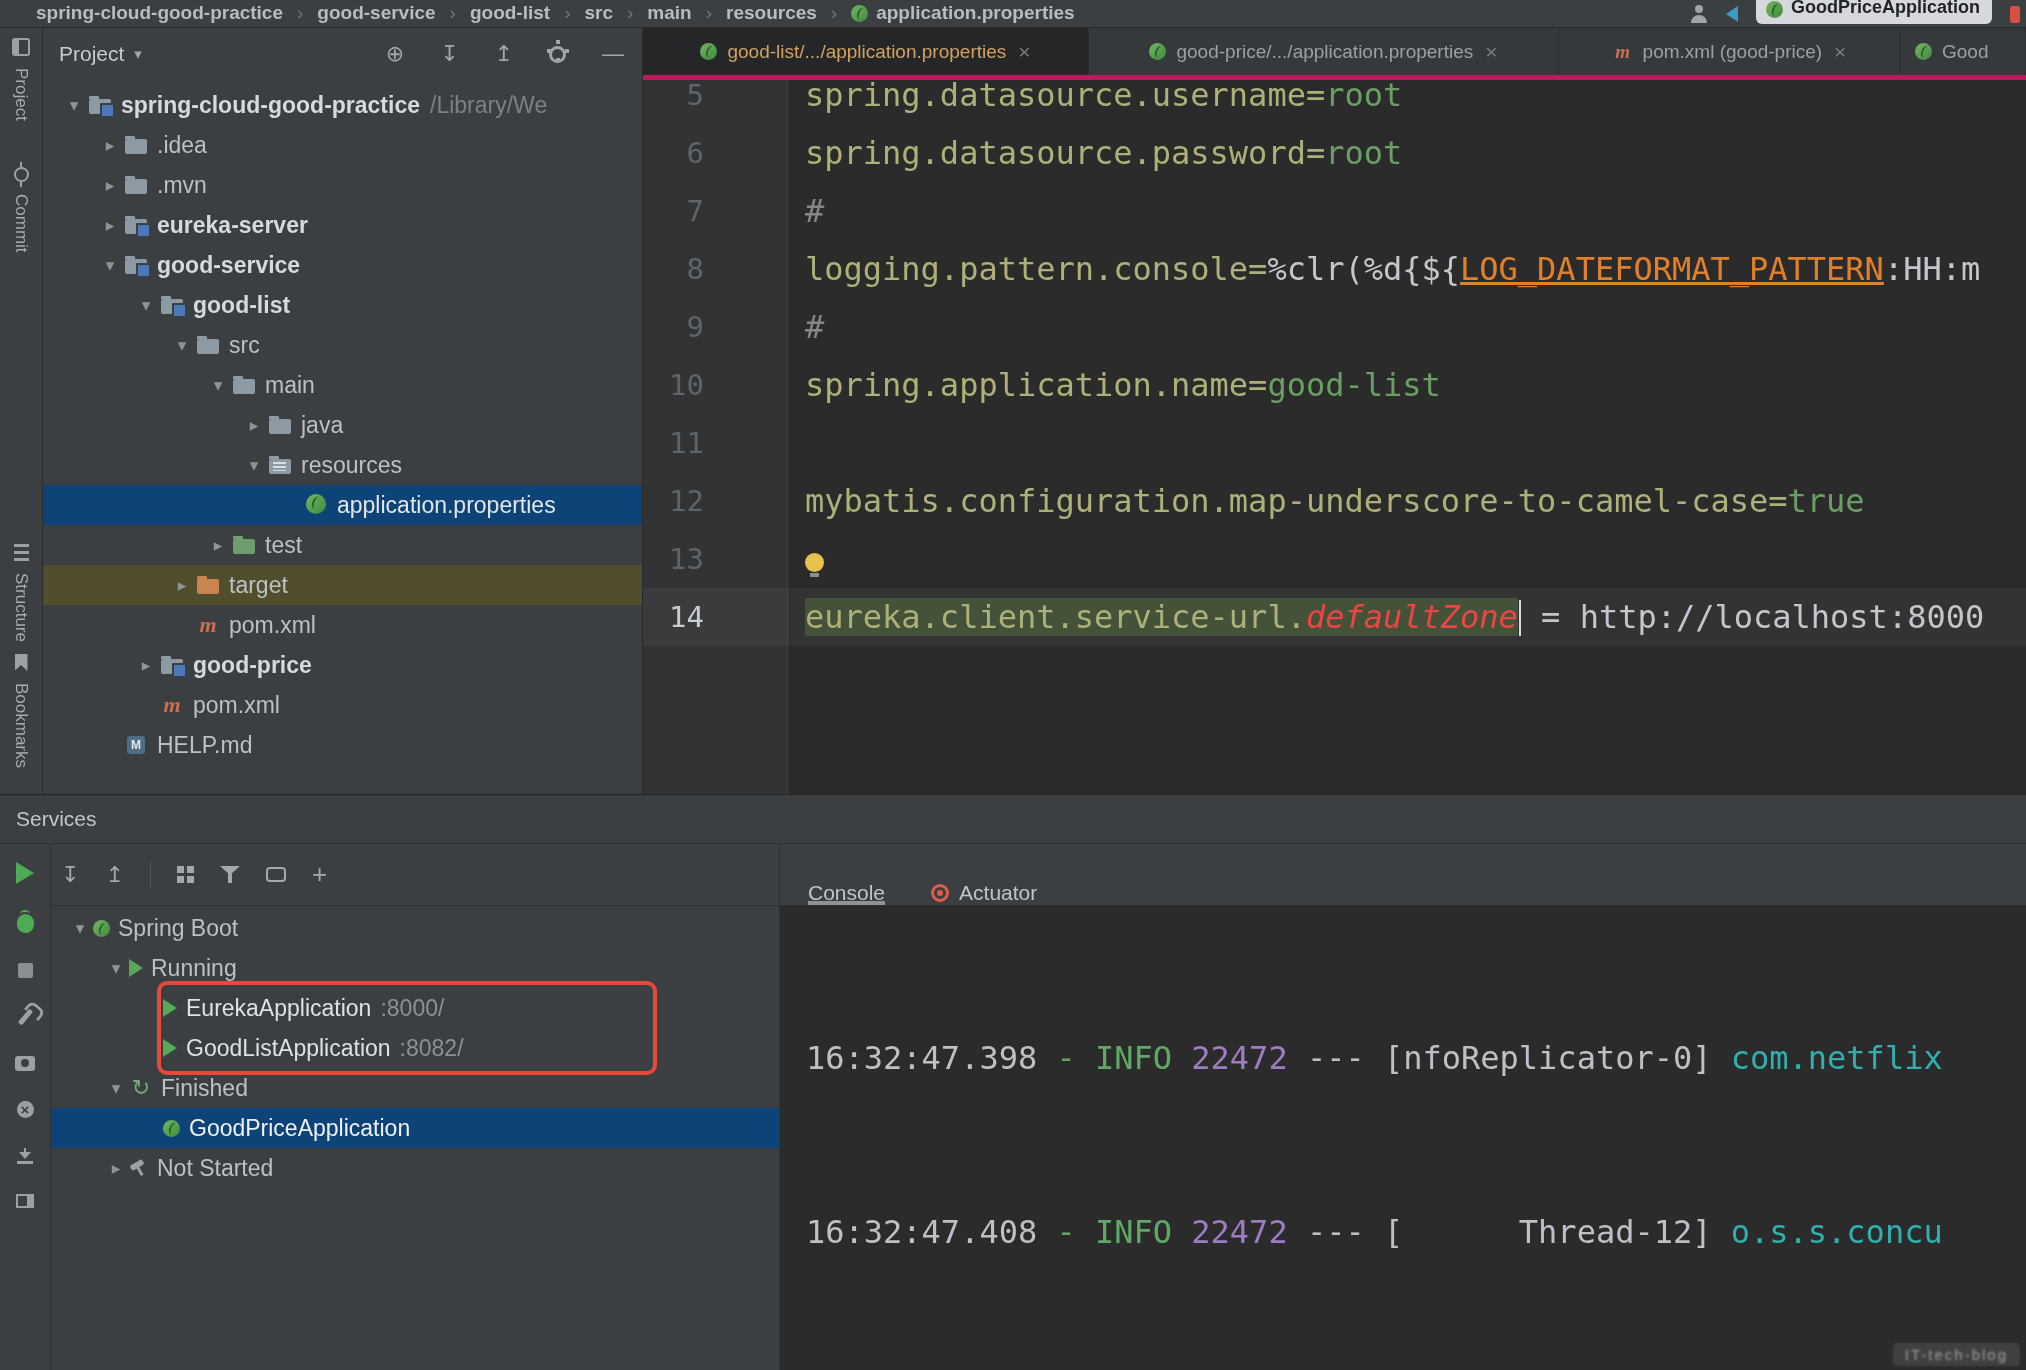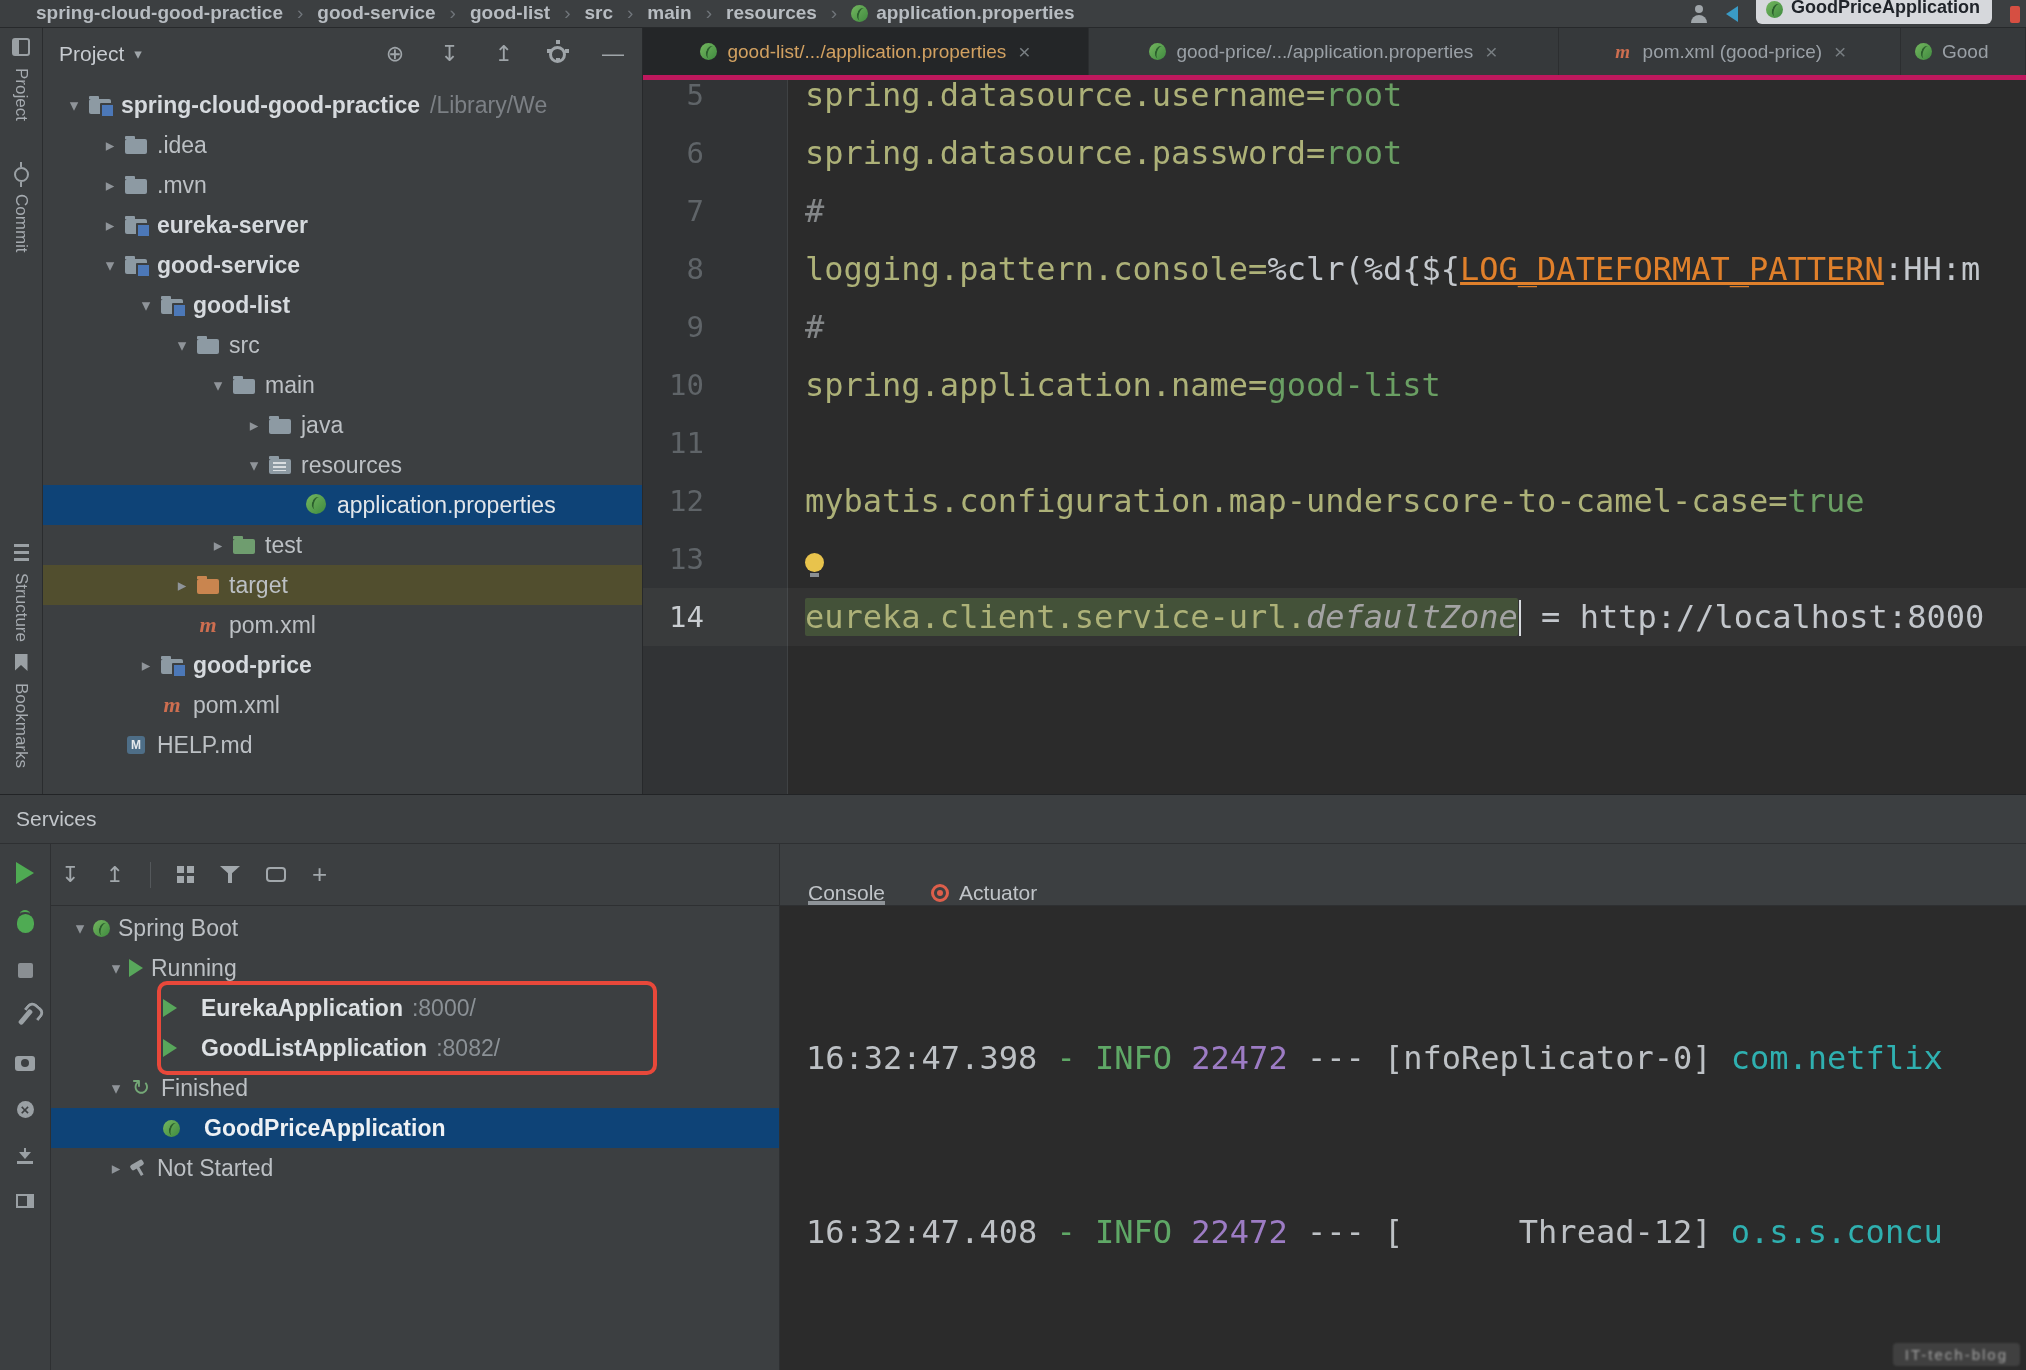--- a/index.html
+++ b/index.html
@@ -95,21 +95,21 @@
             font-family:"DejaVu Sans Mono","Liberation Mono",monospace; }
   .gutterbg { position:absolute; left:0; top:0; bottom:0; width:145px; background:#313335; border-right:1px solid #3f4244; }
   .codewrap { position:absolute; left:0; right:0; top:-14px; font-size:32px; line-height:58px; }
   .cl { display:flex; height:58px; white-space:pre; align-items:center; }
   .cl .ln { width:145px; flex:none; text-align:right; padding-right:84px; color:#5f6468; font-size:29px; }
   .cl .ct { padding-left:17px; }
   .caret-row { background:rgba(255,255,255,.04); }
   .caret-row .ln { color:#c9cdd1; }
   .tk-k { color:#adb178; } .tk-v { color:#6a9f63; } .tk-c { color:#848789; }
   .tk-p { color:#c3c7cc; } .tk-ref { color:#e0802b; text-decoration:underline; }
-  .tk-zone { color:#a3a3a3; font-style:italic; }
+  .tk-zone { color:#ef4444; font-style:italic; }
   .hl-key { background:rgba(96,134,68,.38); border-radius:2px; }
   .caret { display:inline-block; width:2px; height:36px; background:#d7dade; vertical-align:-8px; margin:0 1px; }
   .bulb { display:inline-block; width:19px; height:19px; border-radius:50%; background:#e8c34c; position:relative; vertical-align:-2px; }
   .bulb::after { content:""; position:absolute; left:5px; bottom:-5px; width:9px; height:4px; background:#8a8f93; }
 
   
   .services { height:576px; border-top:1px solid #222426; background:#3c3f41; display:flex; flex-direction:column; }
   .services-title { height:49px; flex:none; display:flex; align-items:center; padding-left:16px;
                     font-size:21px; color:#c2c6ca; border-bottom:1px solid #2e3032; }
   .services-body { flex:1; display:flex; min-height:0; }
@@ -145,21 +145,21 @@
   .funnel-ic { width:20px; height:18px; position:relative; }
   .funnel-ic::before { content:""; position:absolute; top:0; left:0; border-left:10px solid transparent;
                        border-right:10px solid transparent; border-top:9px solid #a2a8ac; }
   .funnel-ic::after { content:""; position:absolute; left:8px; top:7px; width:4px; height:10px; background:#a2a8ac; }
   .frame-ic { width:20px; height:15px; border:2px solid #a2a8ac; border-radius:4px; }
 
   .stree { flex:1; padding-top:2px; font-size:23px; }
   .srow { height:40px; display:flex; align-items:center; color:#bcc0c4; white-space:nowrap; }
   .srow .chev { width:26px; flex:none; text-align:center; color:#8f9499; font-size:17px; }
   .srow.selected { background:#0e4377; }
-  .sname { font-weight:bold; color:#dde1e4; margin-left:24px; }
+  .sname { font-weight:normal; color:#dde1e4; margin-left:9px; }
   .srow.selected .sname { color:#eef1f4; }
   .slabel { margin-left:8px; }
   .sport { color:#8b9196; margin-left:9px; }
   .play-sm { width:0; height:0; border-left:14px solid #58a75b; border-top:9px solid transparent;
              border-bottom:9px solid transparent; flex:none; }
   .restart-g { color:#74a877; font-size:22px; width:24px; text-align:center; flex:none; }
   .hammer-ic { width:20px; height:18px; position:relative; flex:none; }
   .hammer-ic::before { content:""; position:absolute; left:1px; top:3px; width:14px; height:6px; background:#9aa0a4;
                        border-radius:2px; transform:rotate(-30deg); }
   .hammer-ic::after { content:""; position:absolute; left:9px; top:6px; width:3px; height:11px; background:#9aa0a4;

